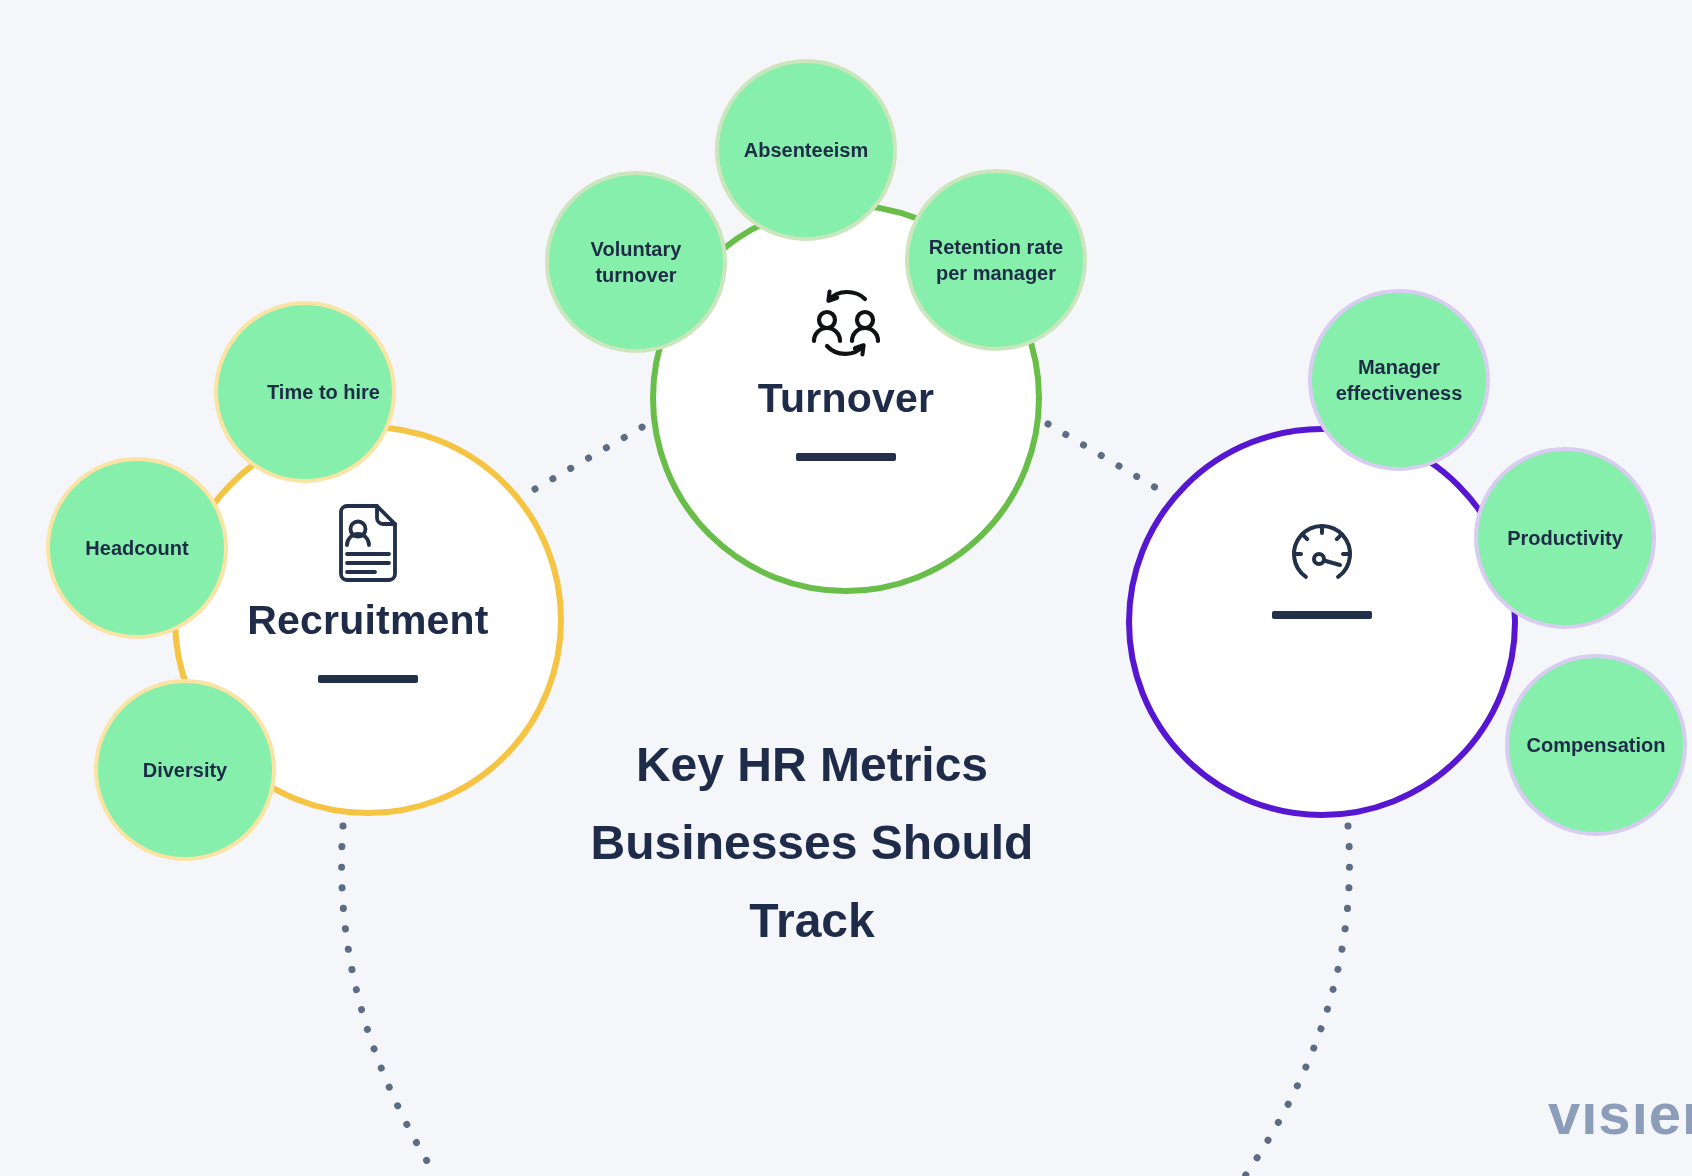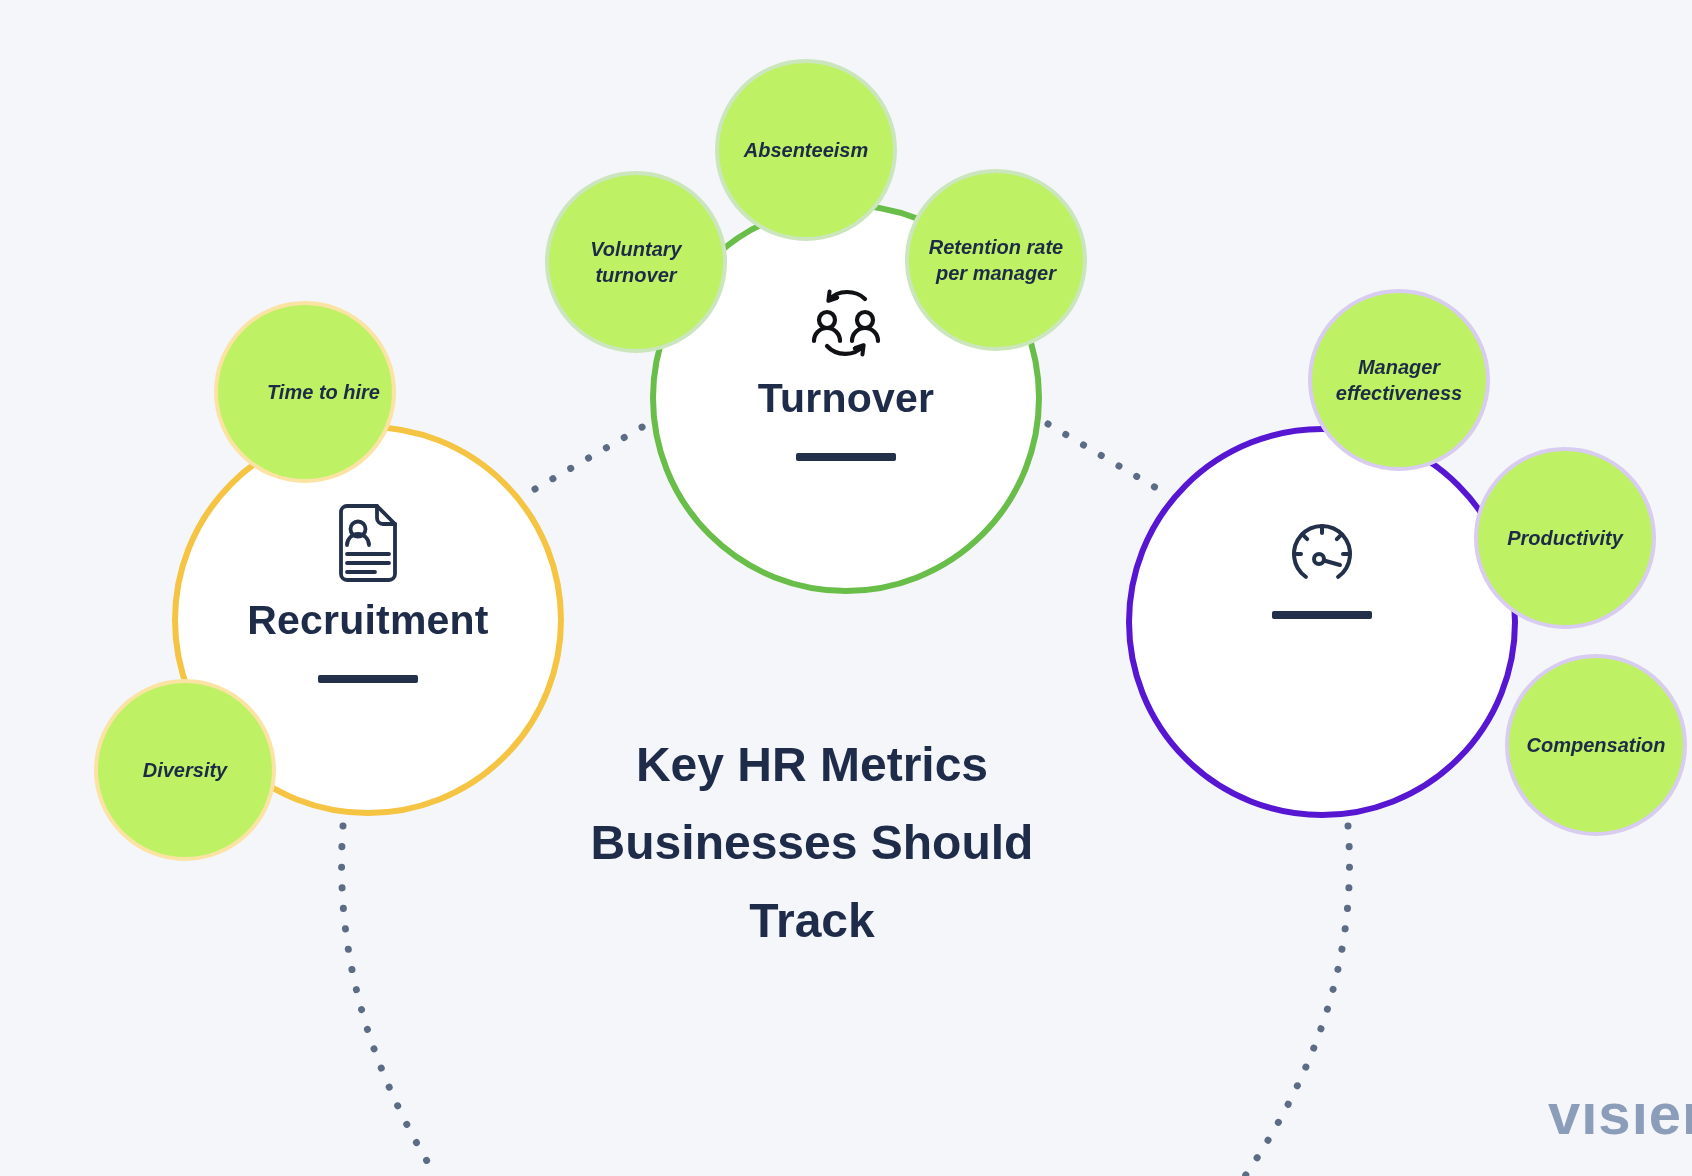--- a/index.html
+++ b/index.html
@@ -22,24 +22,23 @@
 
   .icon-wrap{height:80px;display:flex;align-items:flex-end;justify-content:center;}
   .main-label{
     margin-top:10px;font-size:41px;font-weight:700;line-height:56px;
     color:#1E2B49;letter-spacing:.2px;white-space:nowrap;text-align:center;
   }
   .underline{margin-top:27px;width:100px;height:8px;background:#22304A;border-radius:2px;}
 
   .sat{
     position:absolute;width:182px;height:182px;border-radius:50%;
-    background:#bef264;border:4px solid #eee;box-sizing:border-box;z-index:3;
+    background:#86efac;border:4px solid #eee;box-sizing:border-box;z-index:3;
     display:flex;align-items:center;justify-content:center;text-align:center;
     padding:0 12px;
-    font-style:italic;
   }
   .sat span{
     font-size:20px;font-weight:700;line-height:26px;color:#1E2B47;display:block;width:100%;
   }
   .sat-recruitment{border-color:#FBE3A4;}
   .sat-turnover{border-color:#CBE6BD;}
   .sat-performance{border-color:#D8CCF0;}
 
   #s-time{left:214px;top:301px;text-align:right;}
   #s-headcount{left:46px;top:457px;}
@@ -98,20 +97,23 @@
         <path d="M10 41 a11 11 0 0 1 22 0"></path>
         <path d="M10 50 H52 M10 59 H52 M10 68 H38"></path>
       </svg>
     </div>
     <div class="main-label">Recruitment</div>
     <div class="underline"></div>
   </div>
   <div class="sat sat-recruitment" id="s-time">
     <span>Time to hire</span>
   </div>
+  <div class="sat sat-recruitment" id="s-headcount">
+    <span>Headcount</span>
+  </div>
   <div class="sat sat-recruitment" id="s-diversity">
     <span>Diversity</span>
   </div>
 
   <div class="main-circle" id="c-turnover">
     <div class="icon-wrap">
       <svg class="ic" width="84" height="74" viewBox="0 0 84 74" fill="none" stroke="#0F1115" stroke-width="4.2" stroke-linecap="round" stroke-linejoin="round">
         <defs>
           <marker id="arr" markerUnits="userSpaceOnUse" markerWidth="16" markerHeight="16" refX="10" refY="7" orient="auto">
             <path d="M3 2 L11 7 L3 12" fill="none" stroke="#0F1115" stroke-width="4" stroke-linecap="round" stroke-linejoin="round"></path>

